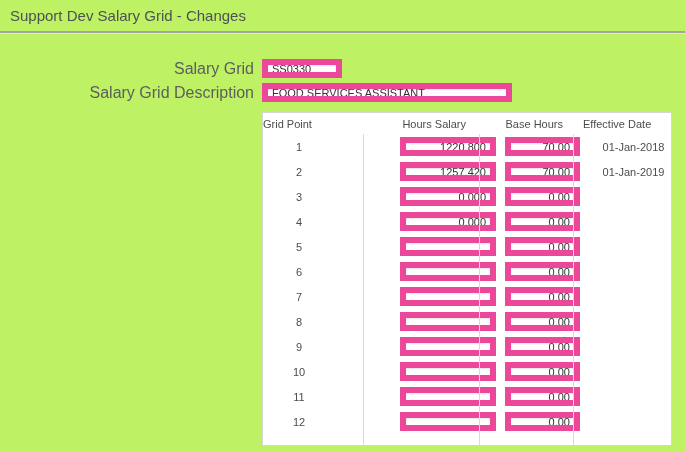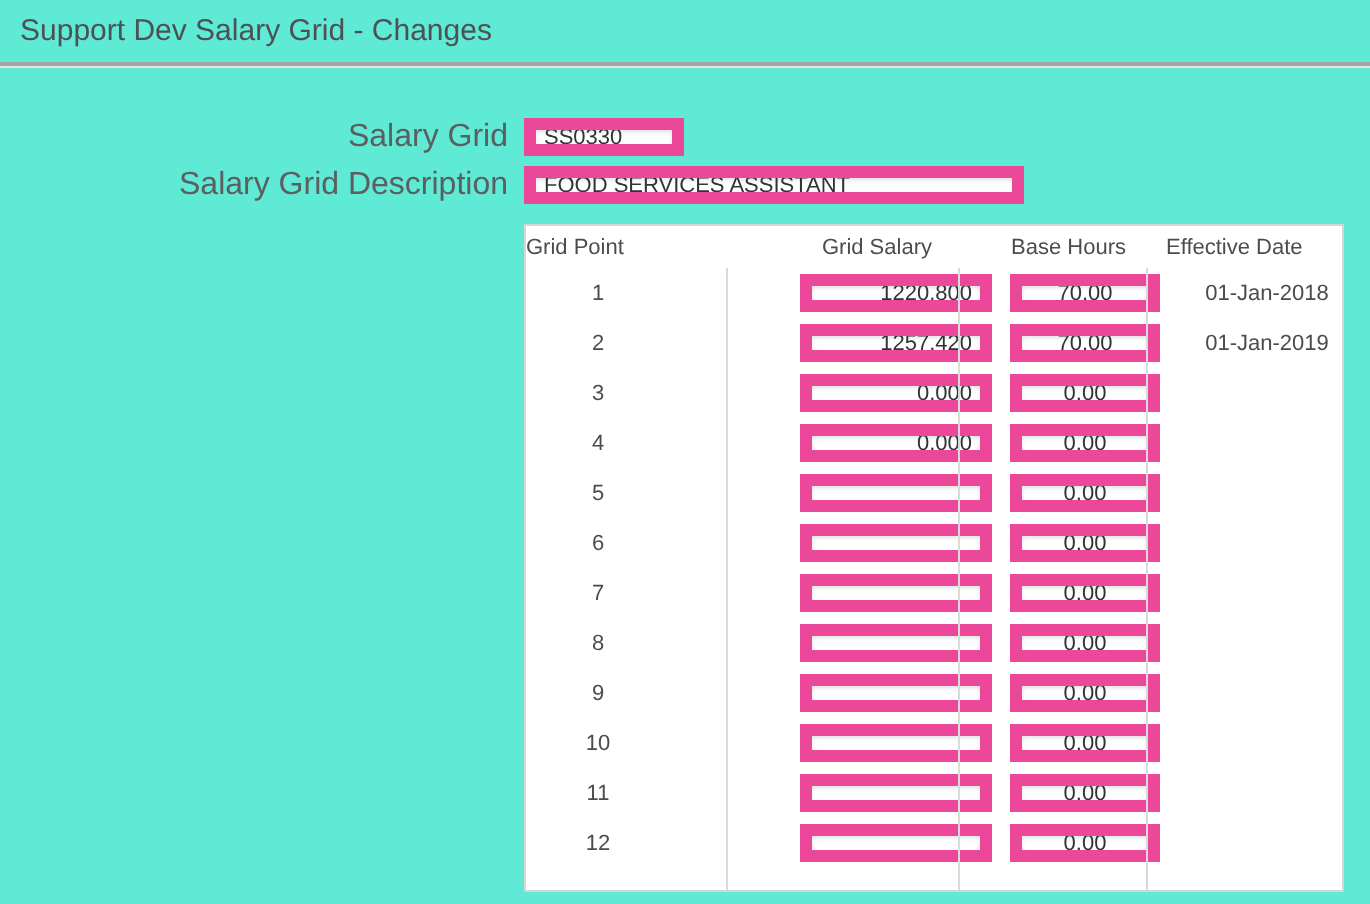--- a/index.html
+++ b/index.html
@@ -5,21 +5,21 @@
   html, body {
     margin: 0;
     padding: 0;
     background: #ffffff;
     font-family: "Liberation Sans", sans-serif;
   }
   .page {
     position: relative;
     width: 685px;
     height: 452px;
-    background: #5eead4;
+    background: #bef264;
     overflow: hidden;
   }
   .page-title {
     position: absolute;
     left: 10px;
     top: 7px;
     font-size: 15px;
     color: #4d5156;
   }
   .header-rule {
@@ -113,21 +113,21 @@
   .cell.c3 { width: 94px; }
   .cell.c4 { width: 98px; font-size: 11px; color: #4c4c4c; padding-left: 22px; }
   .cell.c2 input {
     width: 96px;
     margin-left: 9px;
     text-align: right;
   }
   .cell.c3 input {
     width: 75px;
     margin-left: 9px;
-    text-align: center;
+    text-align: right;
   }
 </style>
 </head>
 <body>
 
 <div class="page">
 
   <div class="page-title">Support Dev Salary Grid - Changes</div>
 
   <div class="header-rule"></div>
@@ -142,21 +142,21 @@
     <input type="text" class="text-input description-input" value="FOOD SERVICES ASSISTANT" style="">
   </div>
 
   <div class="grid-table">
     <div class="vsep v1"></div>
     <div class="vsep v2"></div>
     <div class="vsep v3"></div>
 
     <div class="table-header">
       <div class="hc h1">Grid Point</div>
-      <div class="hc h2">Grid Salary</div>
+      <div class="hc h2">Hours Salary</div>
       <div class="hc h3">Base Hours</div>
       <div class="hc h4">Effective Date</div>
     </div>
 
     <div class="table-body">
   <div class="table-row">
     <div class="cell c1">
       <span>1</span>
     </div>
     <div class="cell c2">

